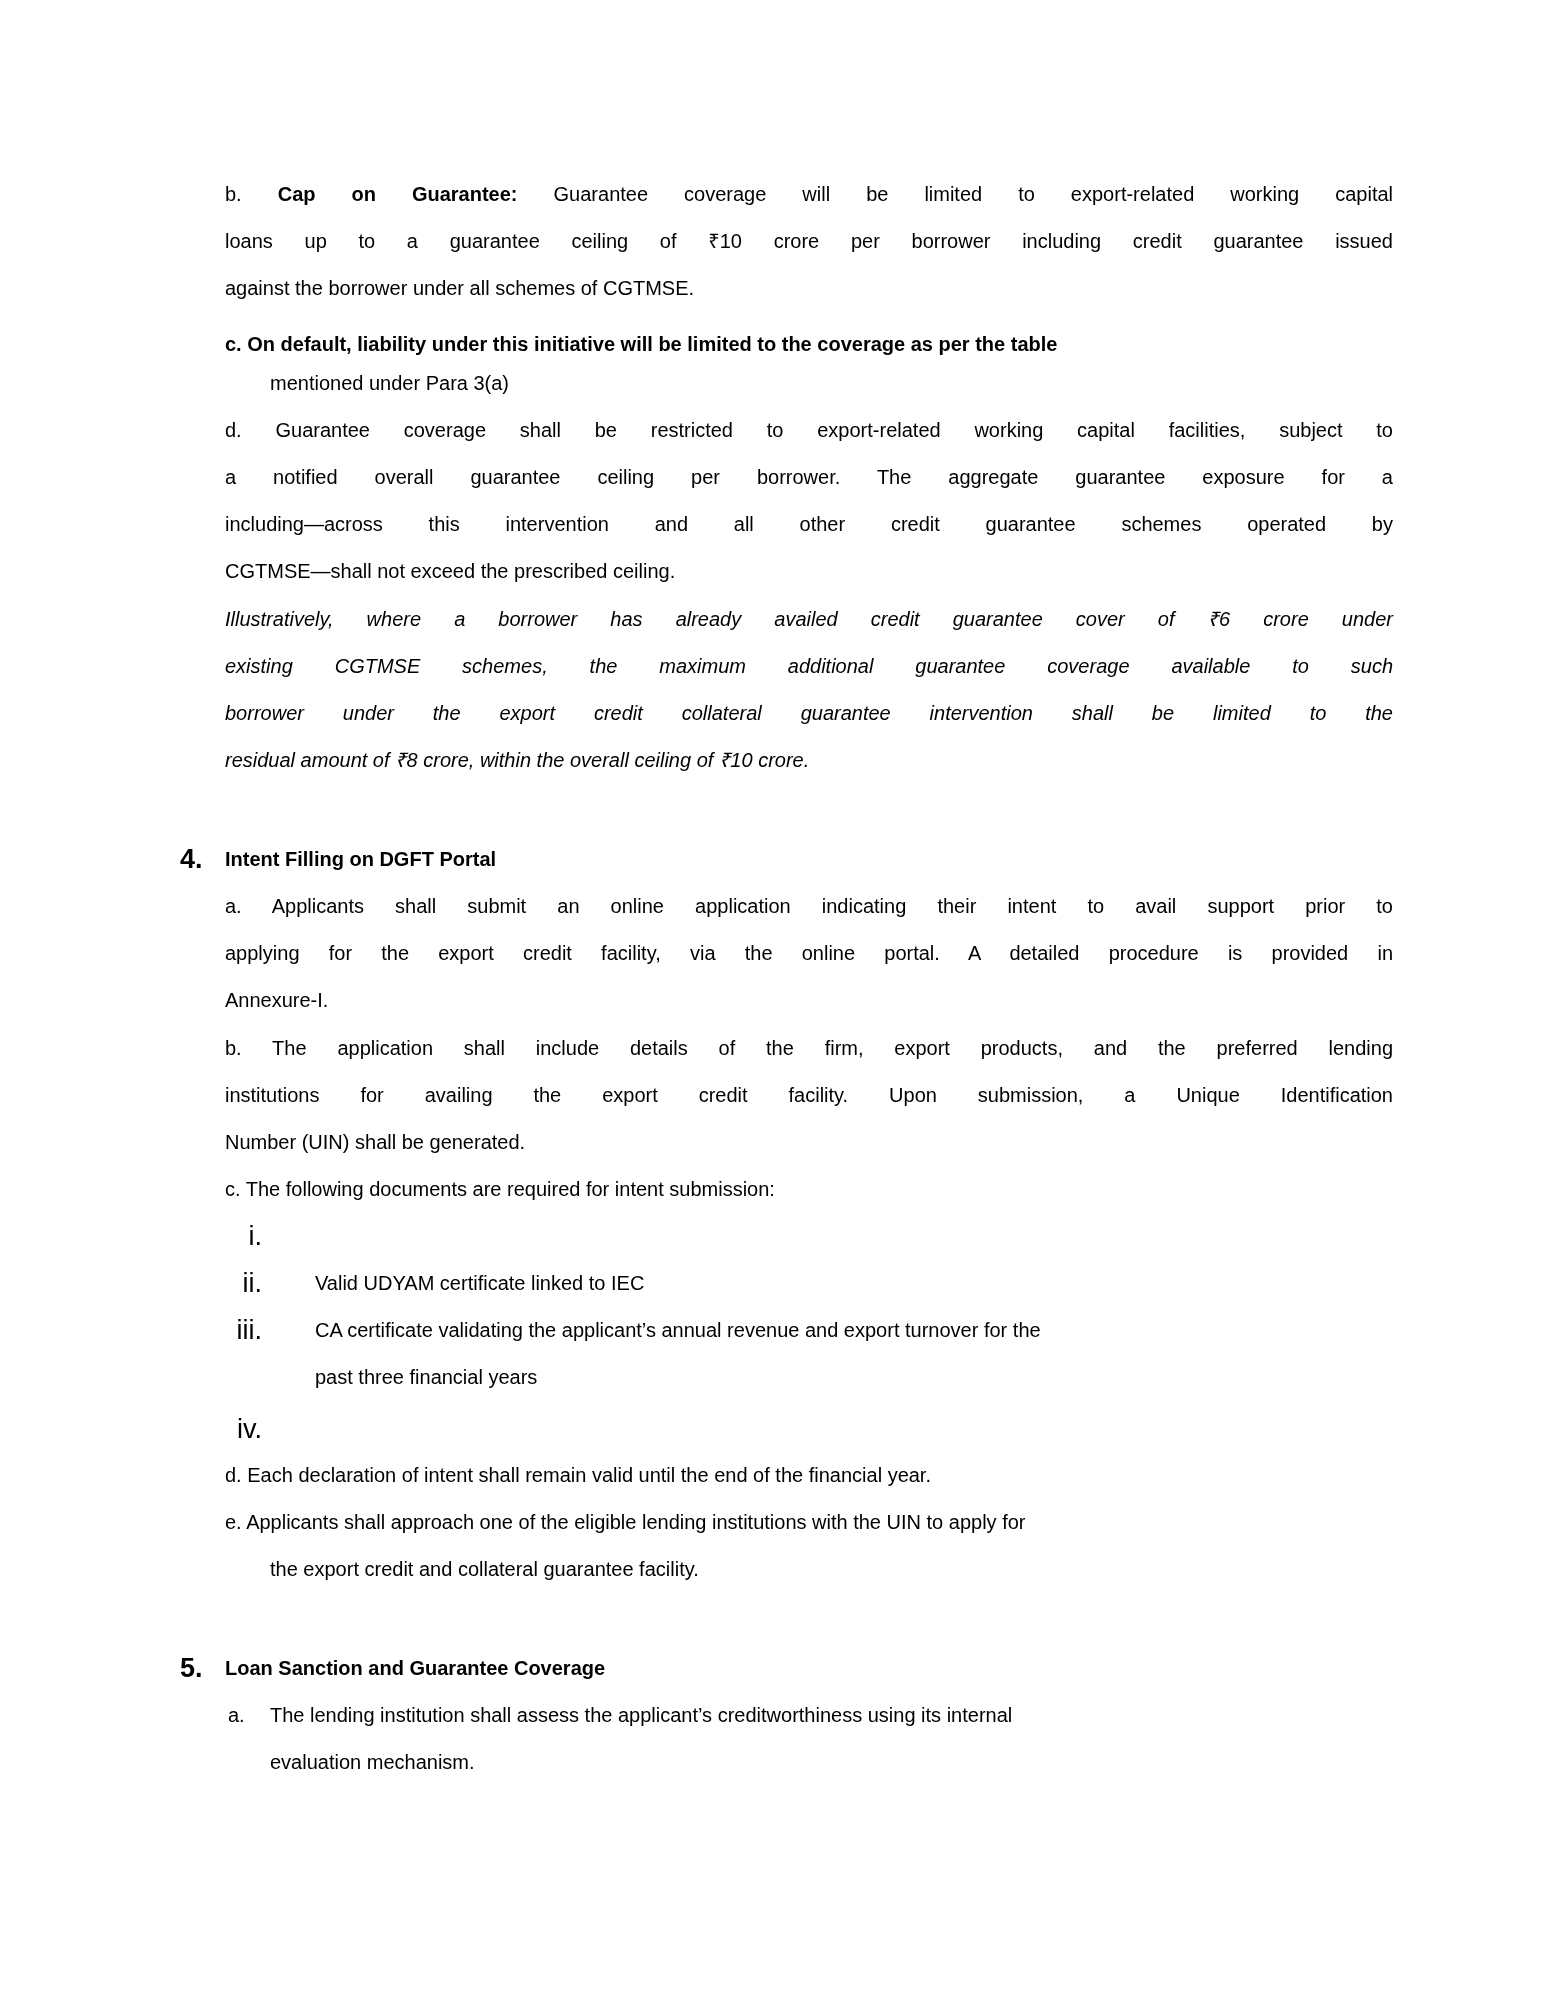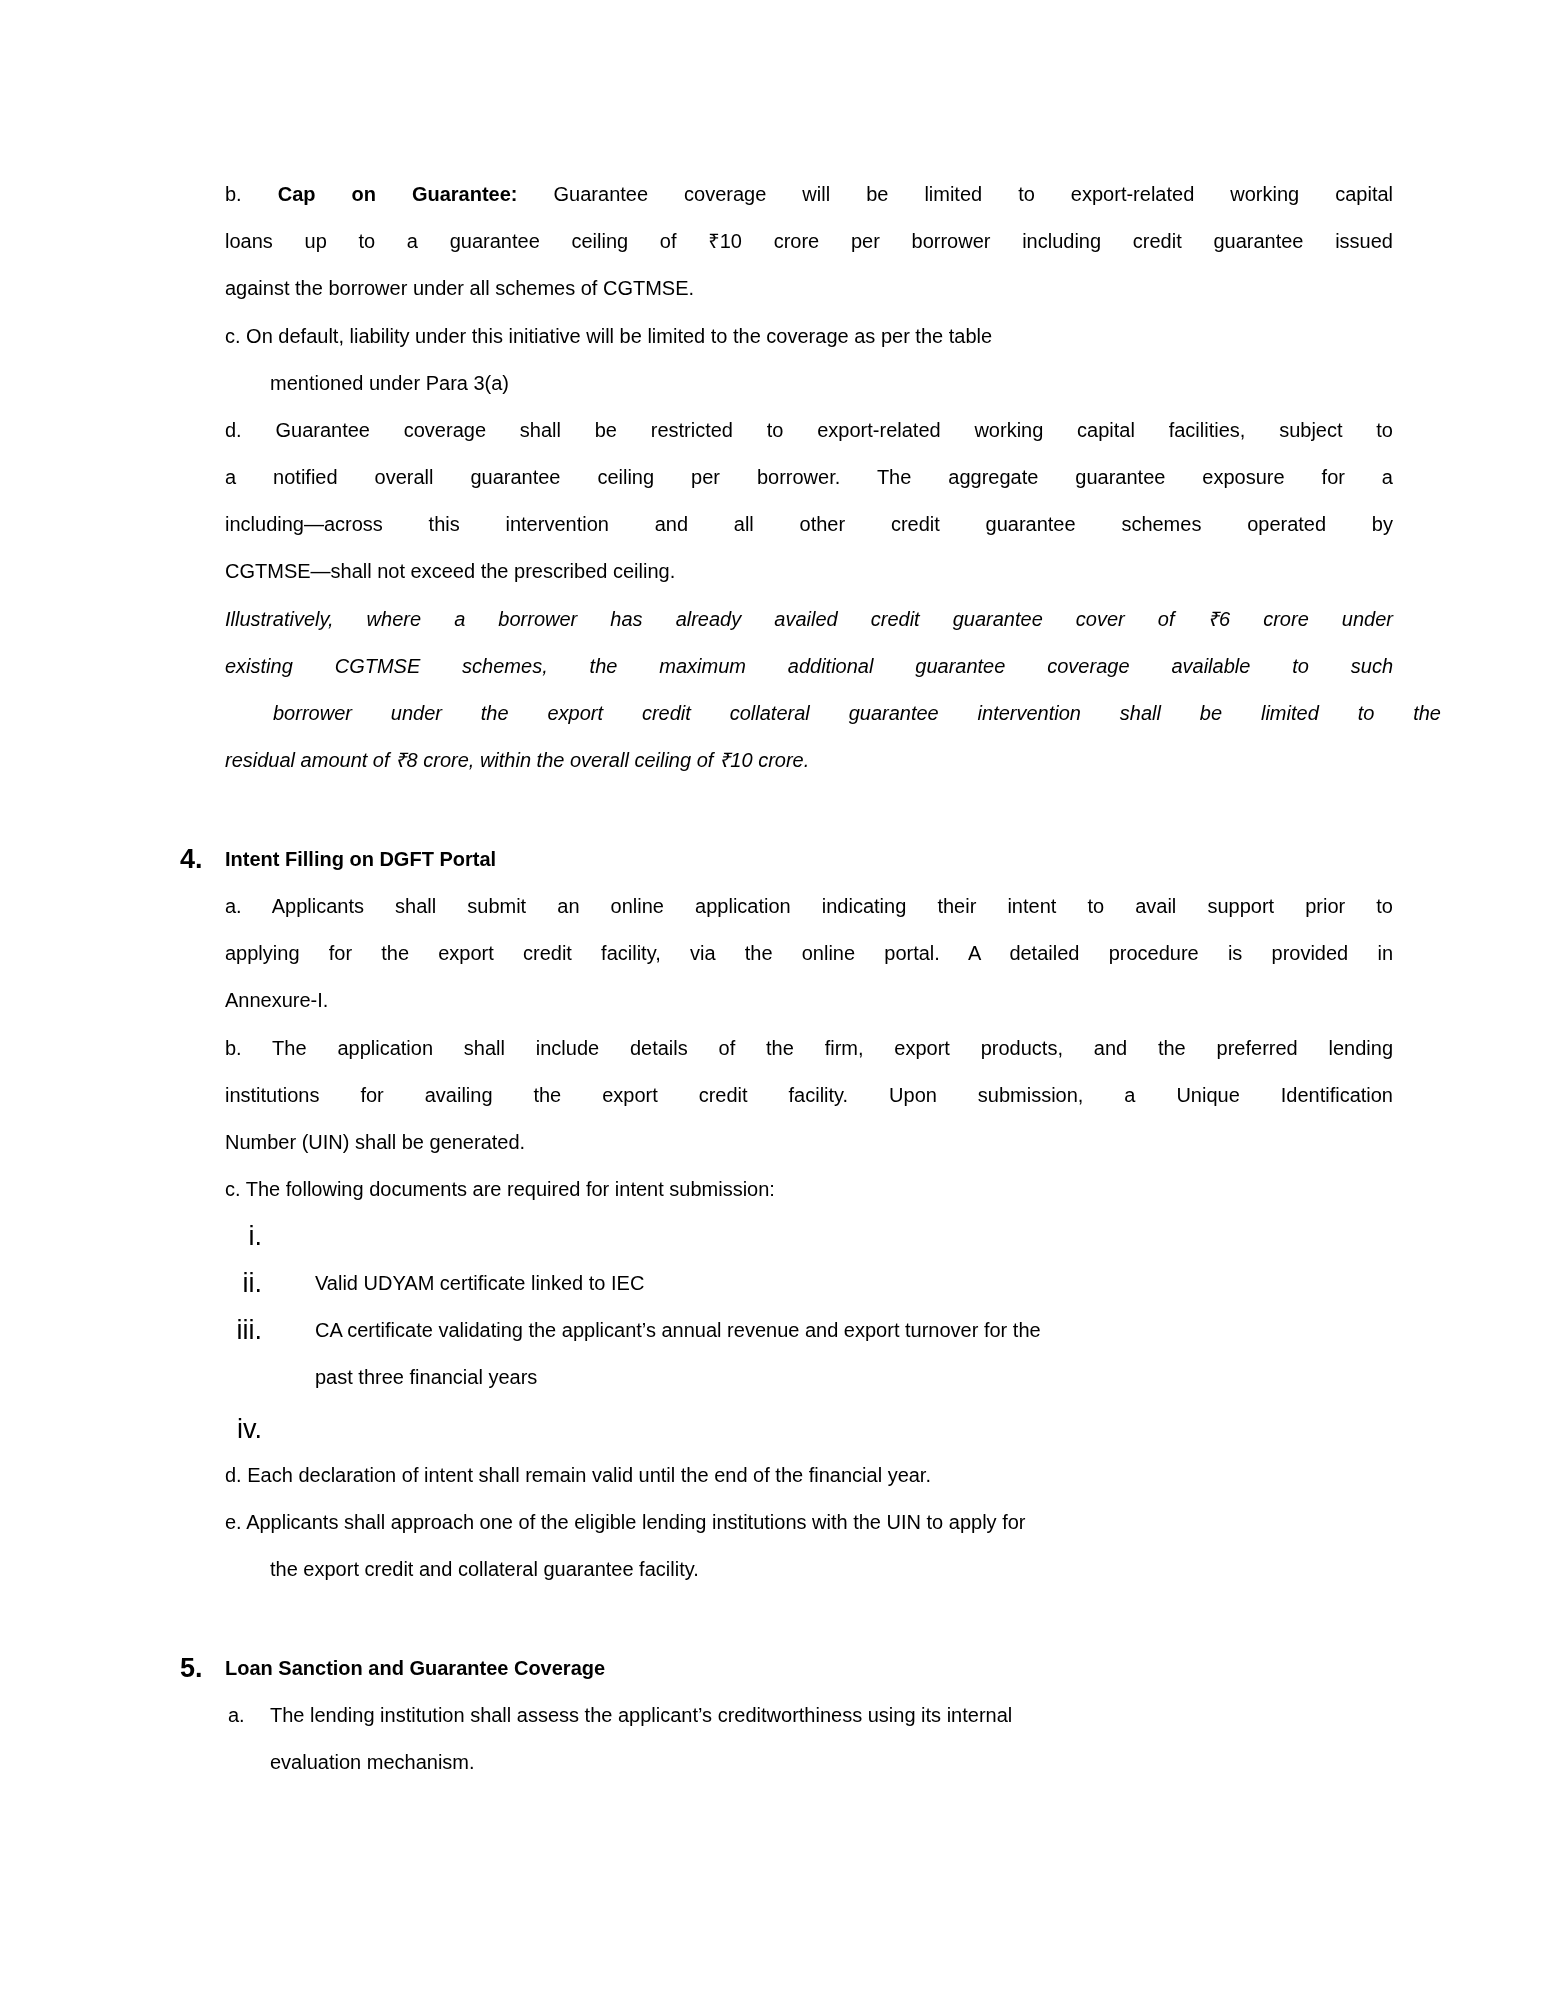--- a/index.html
+++ b/index.html
@@ -19,31 +19,31 @@
 <div class="page">
 
   <div class="line just" style="left:225px; top:178px; width:1168px;">
     <span>b.</span>
     <span class="bold">Cap on Guarantee:</span>
     <span>Guarantee coverage will be limited to export-related working capital</span>
   </div>
   <div class="line just" style="left:225px; top:225px; width:1168px;">loans up to a guarantee ceiling of ₹10 crore per borrower including credit guarantee issued</div>
   <div class="line" style="left:225px; top:272px;">against the borrower under all schemes of CGTMSE.</div>
 
-  <div class="line" style="left:225px; top:320px;">c. On default, liability under this initiative will be limited to the coverage as per the table</div>
+  <div class="line" style="left:225px; top:328px;font-weight:bold;">c. On default, liability under this initiative will be limited to the coverage as per the table</div>
   <div class="line" style="left:270px; top:367px;">mentioned under Para 3(a)</div>
 
   <div class="line just" style="left:225px; top:414px; width:1168px;">d. Guarantee coverage shall be restricted to export-related working capital facilities, subject to</div>
   <div class="line just" style="left:225px; top:461px; width:1168px;">a notified overall guarantee ceiling per borrower. The aggregate guarantee exposure for a</div>
   <div class="line just" style="left:225px; top:508px; width:1168px;">including—across this intervention and all other credit guarantee schemes operated by</div>
   <div class="line" style="left:225px; top:555px;">CGTMSE—shall not exceed the prescribed ceiling.</div>
 
   <div class="line ital just" style="left:225px; top:603px; width:1168px;">Illustratively, where a borrower has already availed credit guarantee cover of ₹6 crore under</div>
   <div class="line ital just" style="left:225px; top:650px; width:1168px;">existing CGTMSE schemes, the maximum additional guarantee coverage available to such</div>
-  <div class="line ital just" style="left:225px; top:697px; width:1168px;margin-left:48px;">borrower under the export credit collateral guarantee intervention shall be limited to the</div>
+  <div class="line ital just" style="left:225px; top:697px; width:1168px;">borrower under the export credit collateral guarantee intervention shall be limited to the</div>
   <div class="line ital" style="left:225px; top:744px;">residual amount of ₹8 crore, within the overall ceiling of ₹10 crore.</div>
 
   <div class="num" style="left:180px; top:843px;">4.</div>
   <div class="line bold" style="left:225px; top:843px;">Intent Filling on DGFT Portal</div>
 
   <div class="line just" style="left:225px; top:890px; width:1168px;">a. Applicants shall submit an online application indicating their intent to avail support prior to</div>
   <div class="line just" style="left:225px; top:937px; width:1168px;">applying for the export credit facility, via the online portal. A detailed procedure is provided in</div>
   <div class="line" style="left:225px; top:984px;">Annexure-I.</div>
 
   <div class="line just" style="left:225px; top:1032px; width:1168px;">b. The application shall include details of the firm, export products, and the preferred lending</div>

